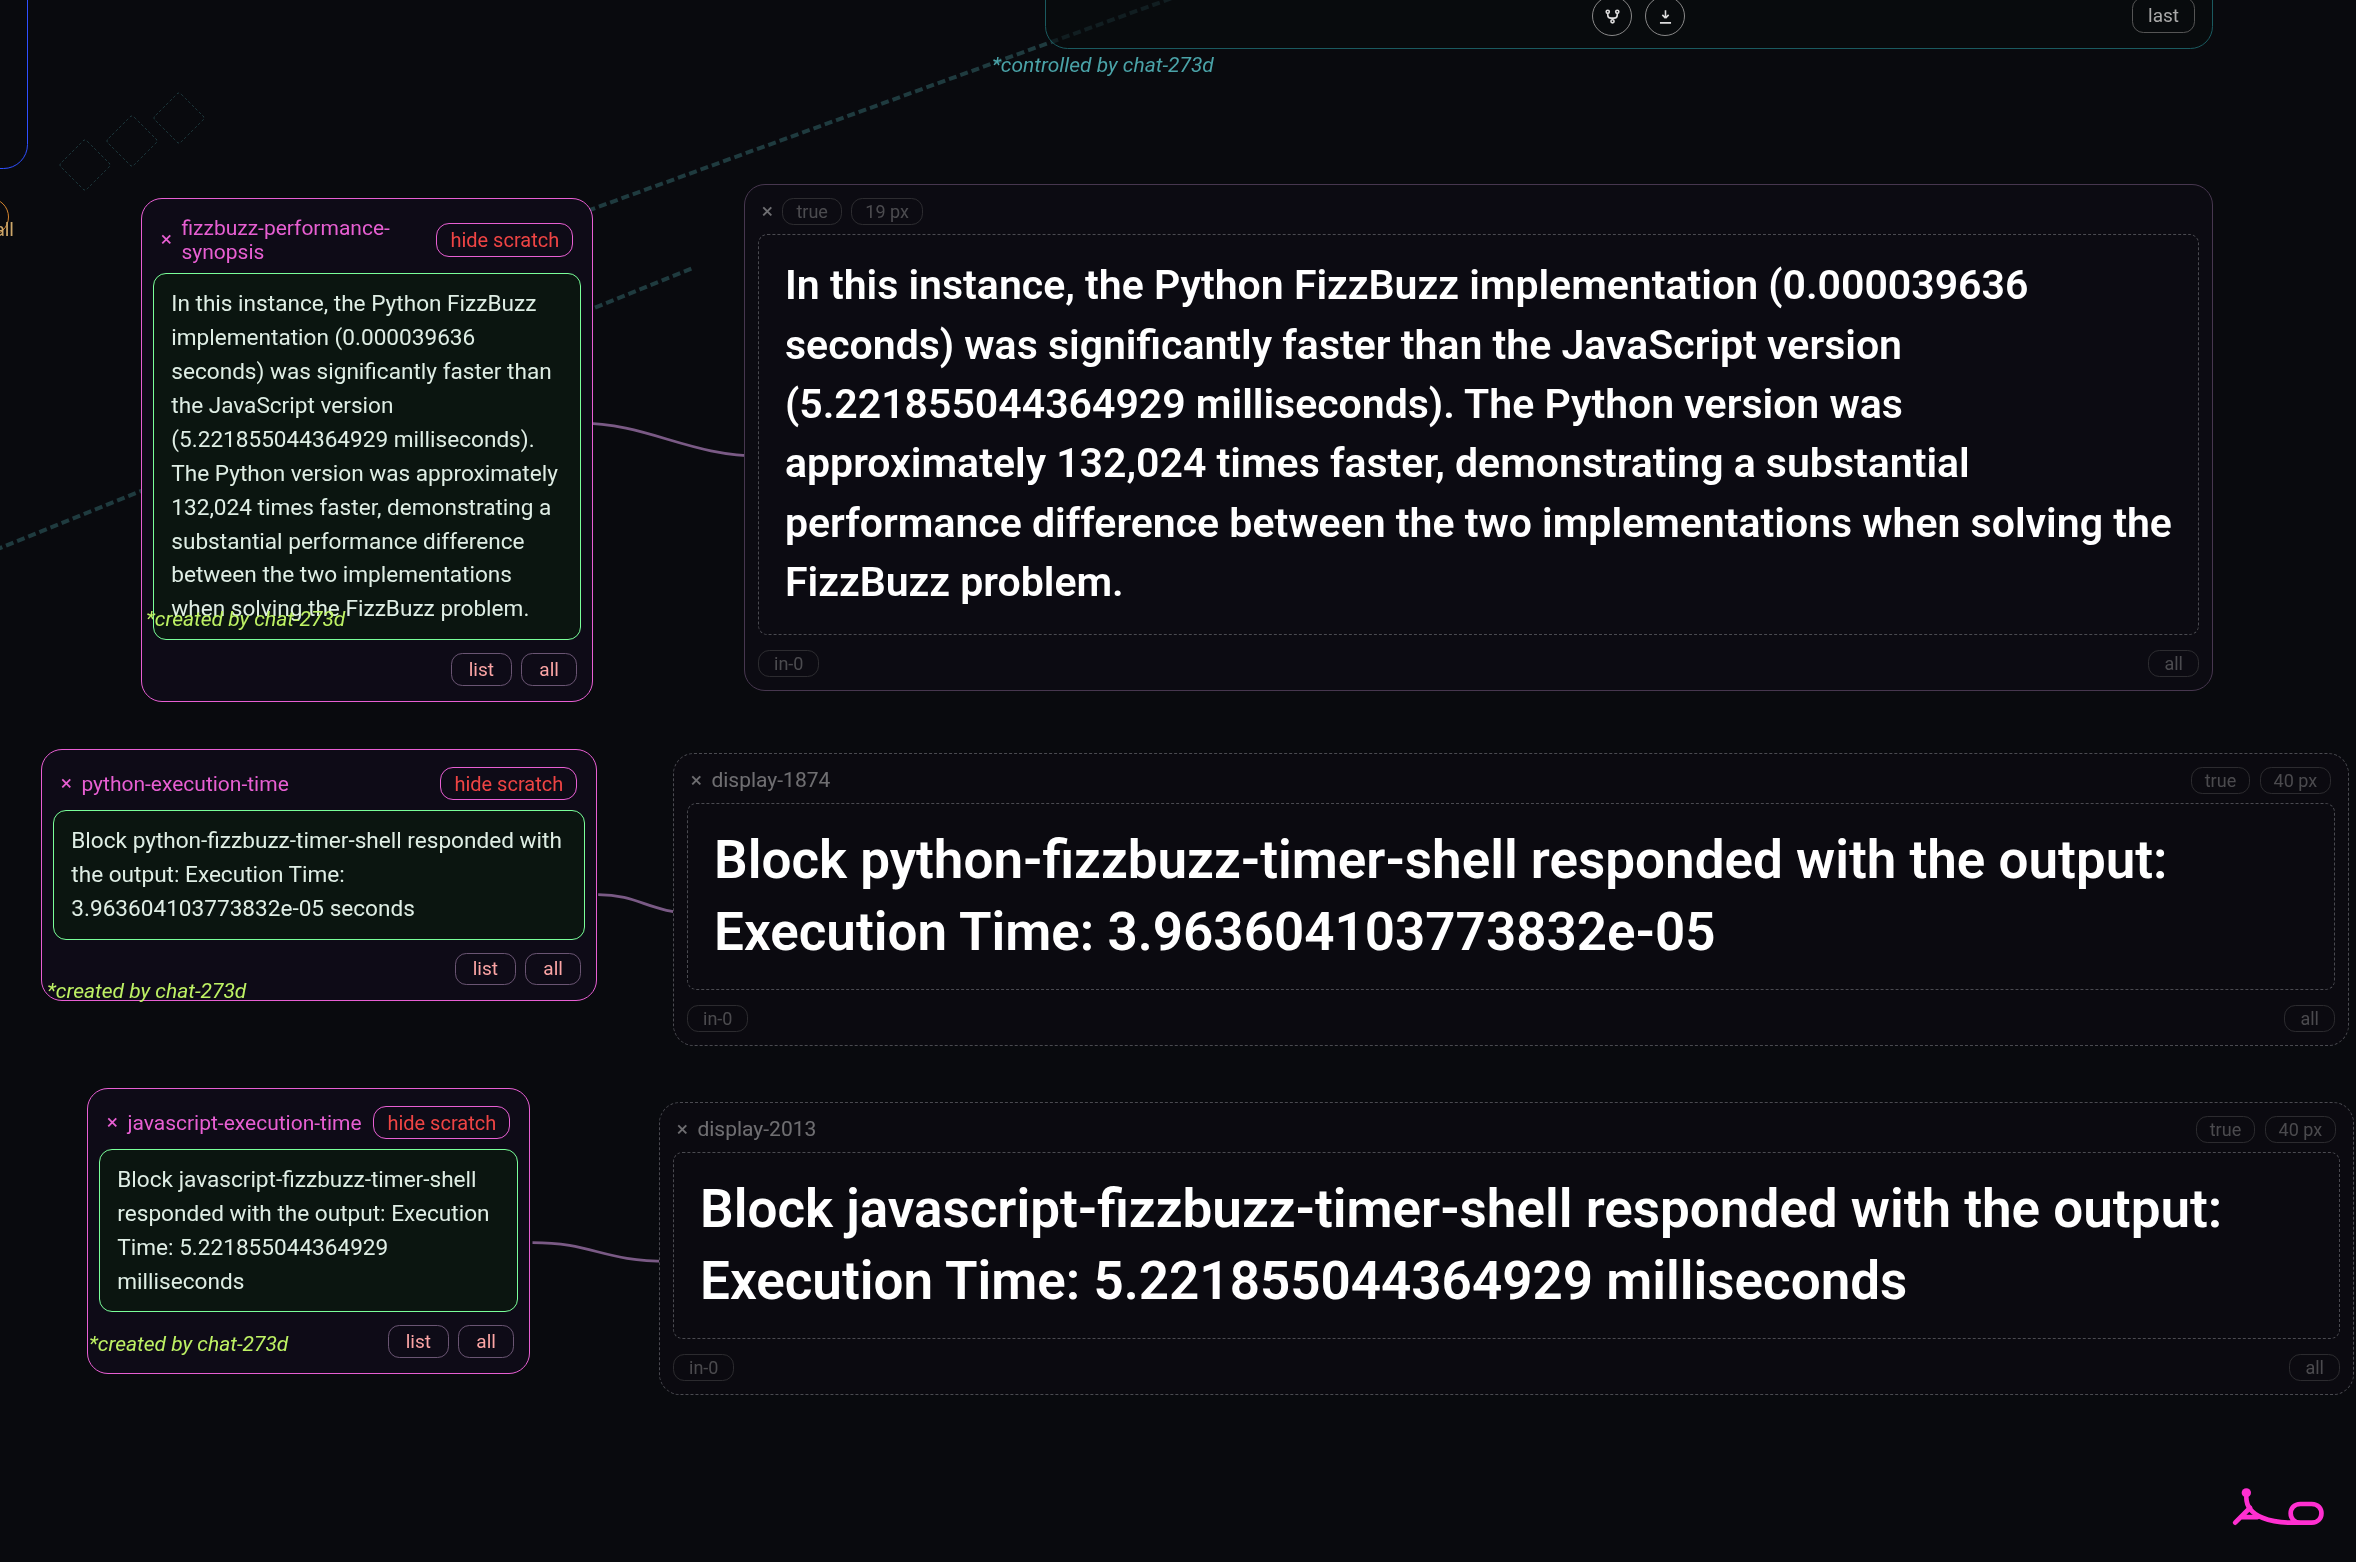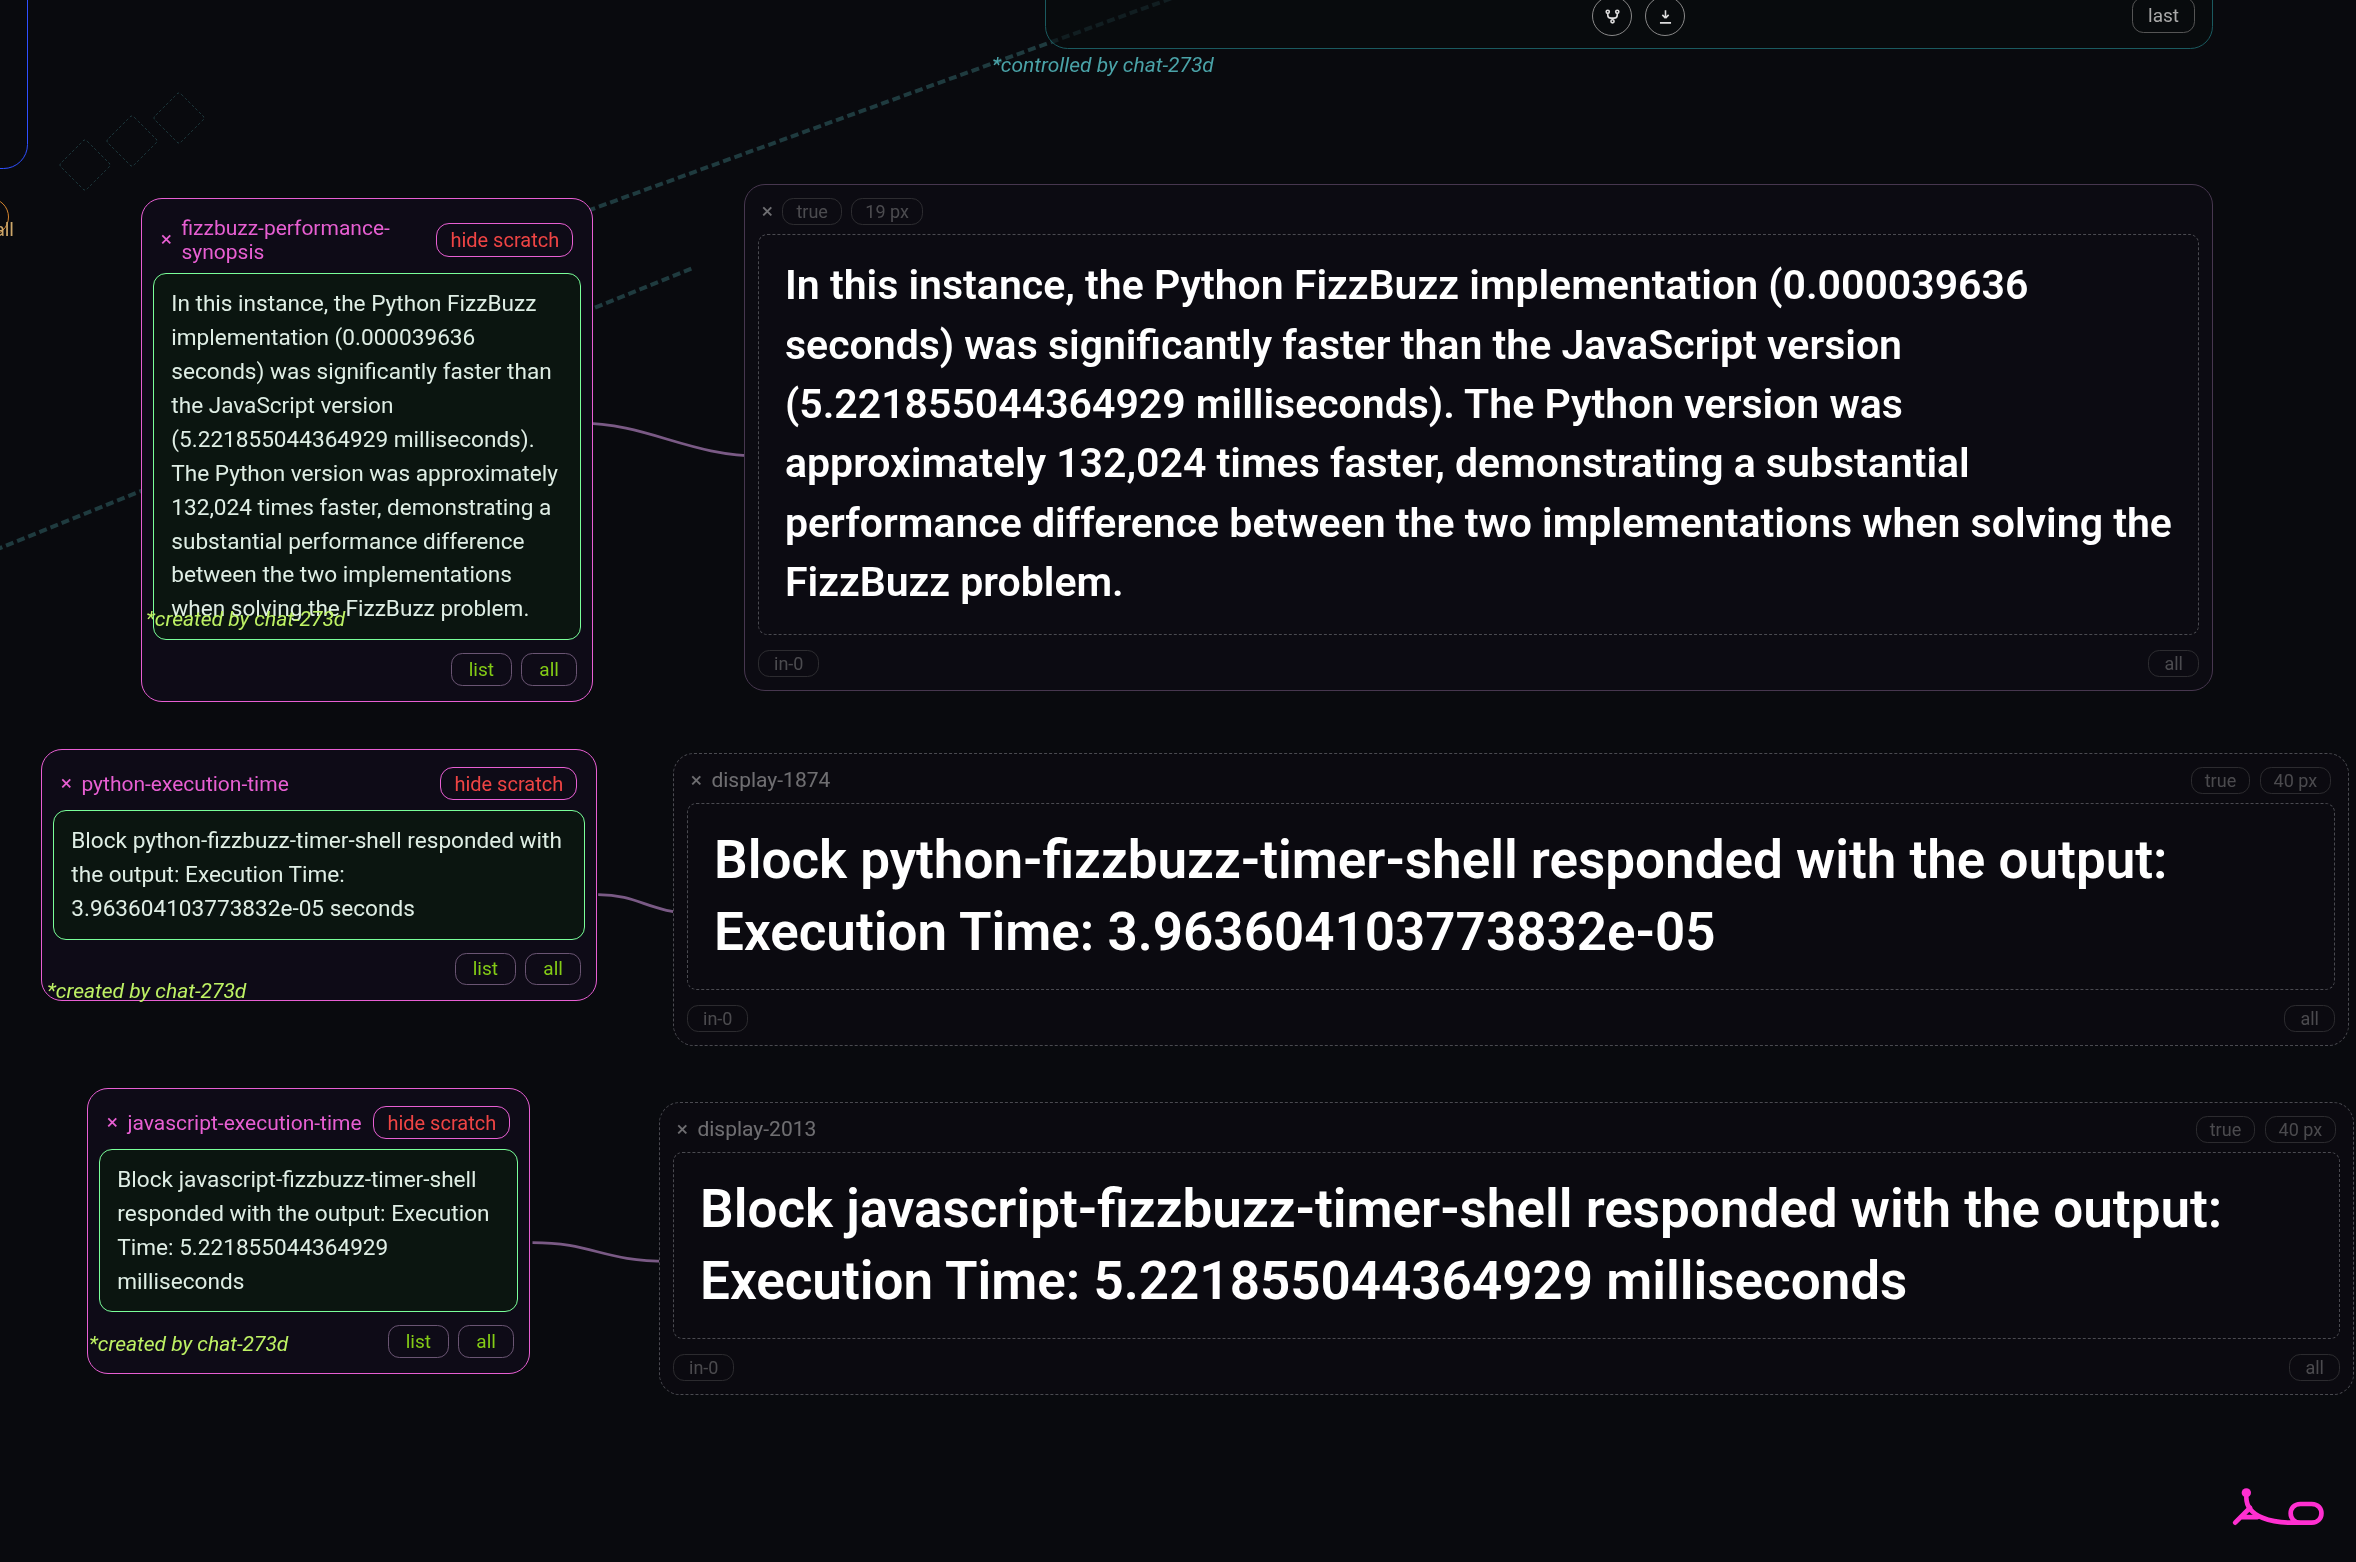--- a/index.html
+++ b/index.html
@@ -106,21 +106,21 @@
     border: 1.9px solid #7aff9a; border-radius: 13px;
     background: #0b1510;
     padding: 13px 17px;
     color: #dfeee5; font-size: 22.6px; line-height: 1.5;
   }
   .scratch-card .ftr {
     display: flex; gap: 9.4px; justify-content: flex-end;
     padding: 13px 3.8px 3.8px;
   }
   .scratch-card .chip {
-    border: 0.9px solid #6a5573; color: #84cc16;
+    border: 0.9px solid #6a5573; color: #fca5a5;
     border-radius: 11.3px; padding: 3.8px 17px; font-size: 19px;
     cursor: pointer;
   }
   .created {
     position: absolute; font-size: 21px; font-style: italic; color: #bef264;
   }
 
   
   .display-card {
     position: absolute;

